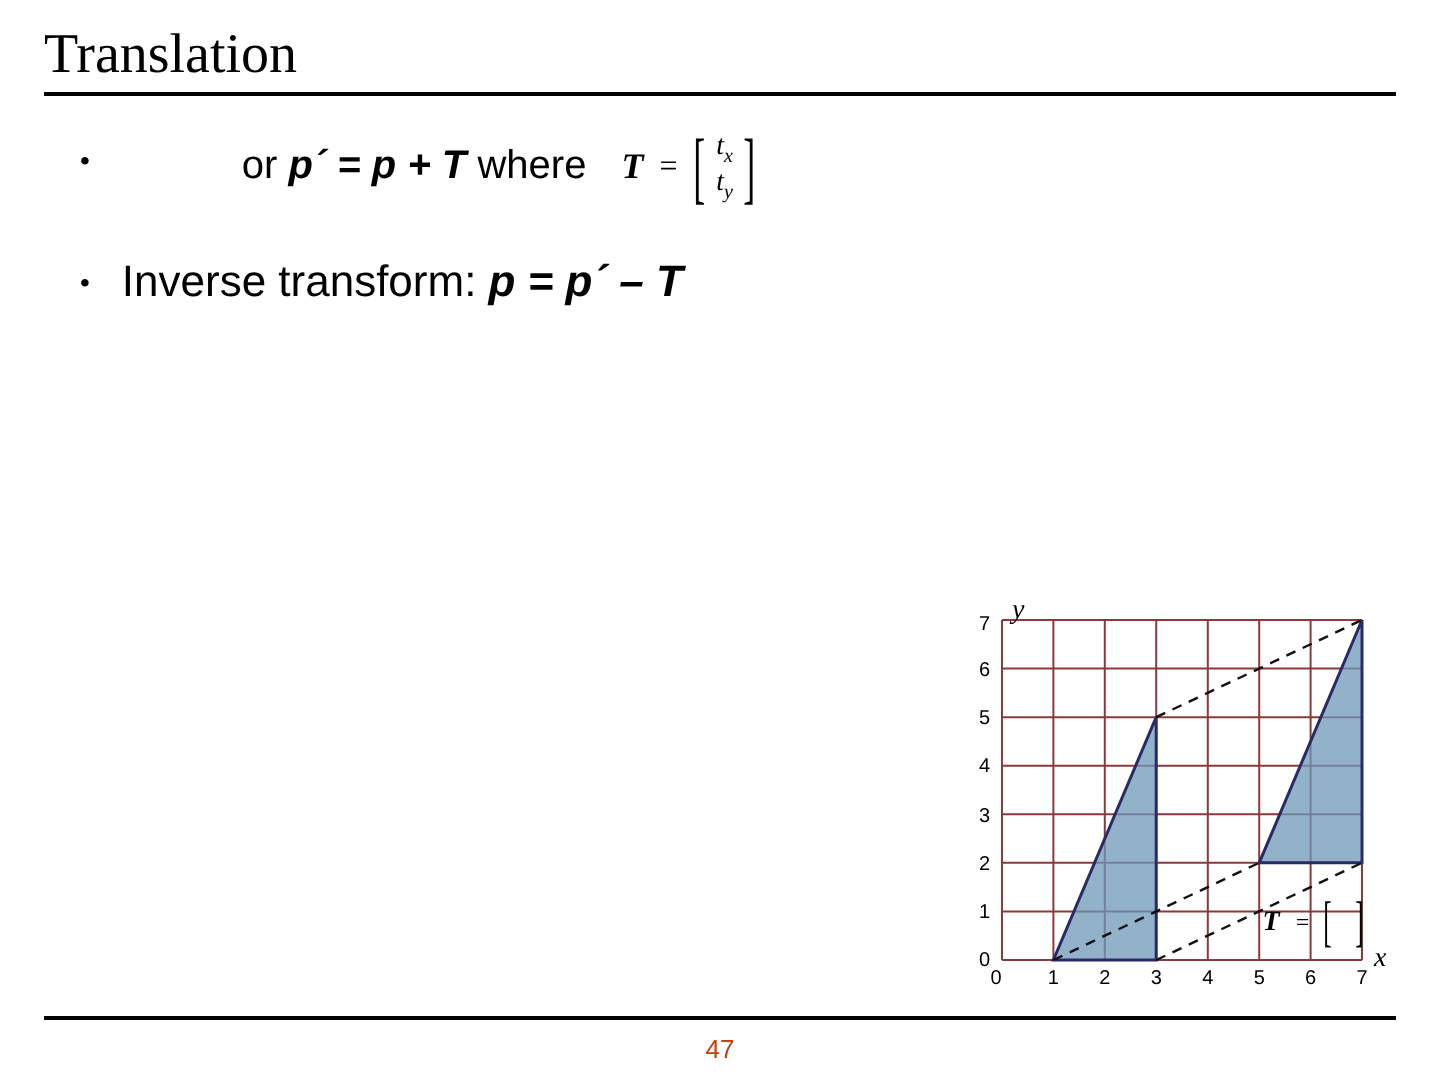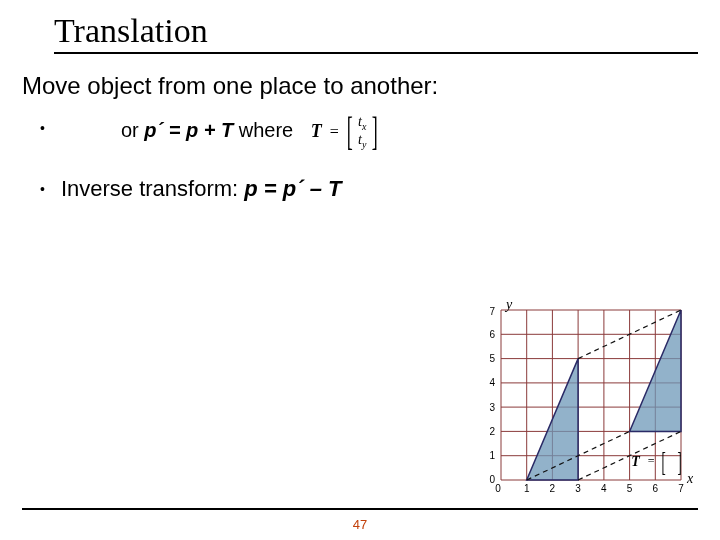--- a/index.html
+++ b/index.html
@@ -12,26 +12,25 @@
     overflow: hidden;
     color: #000;
   }
   .slide {
     padding: 12px 22px 40px 22px;
     height: 100%;
     position: relative;
   }
   .title {
     font-family: "Times New Roman", Times, serif;
-    font-size: 34px;
+    font-size: 28px;
     font-weight: 400;
     padding-bottom: 2px;
     border-bottom: 2px solid #000;
     margin-bottom: 18px;
-    margin-left: 32px;
   }
   .subtitle {
     font-size: 24px;
     margin-bottom: 14px;
   }
   .bullet-row {
     display: flex;
     align-items: flex-start;
     padding-left: 18px;
     margin-bottom: 6px;
@@ -118,21 +117,20 @@
   }
   .T-annot .bracket { font-size: 28px; line-height: 22px; }
   .T-annot .matrix-col { font-size: 11px; }
   .tiny { font-size:10px; }
 </style>
 </head>
 <body>
 
 <div class="slide">
   <div class="title">Translation</div>
-  <div class="subtitle">Move object from one place to another:</div>
 
   <div class="bullet-row">
     <div class="bullet-dot">•</div>
     <div class="bullet-body">
       <div class="or-line">
         <span>or </span><span class="bold-it">p´ = p + T</span><span> where</span>
         <span class="after-where">
           <span class="matrix">
             <span class="lbl">T</span>
             <span class="eq">=</span>

